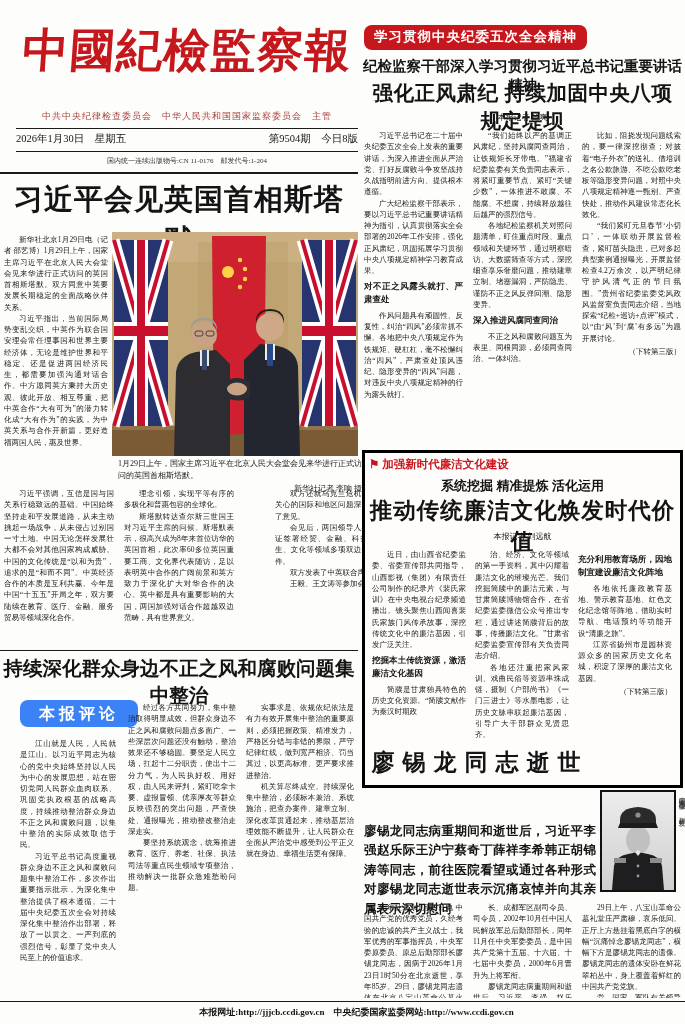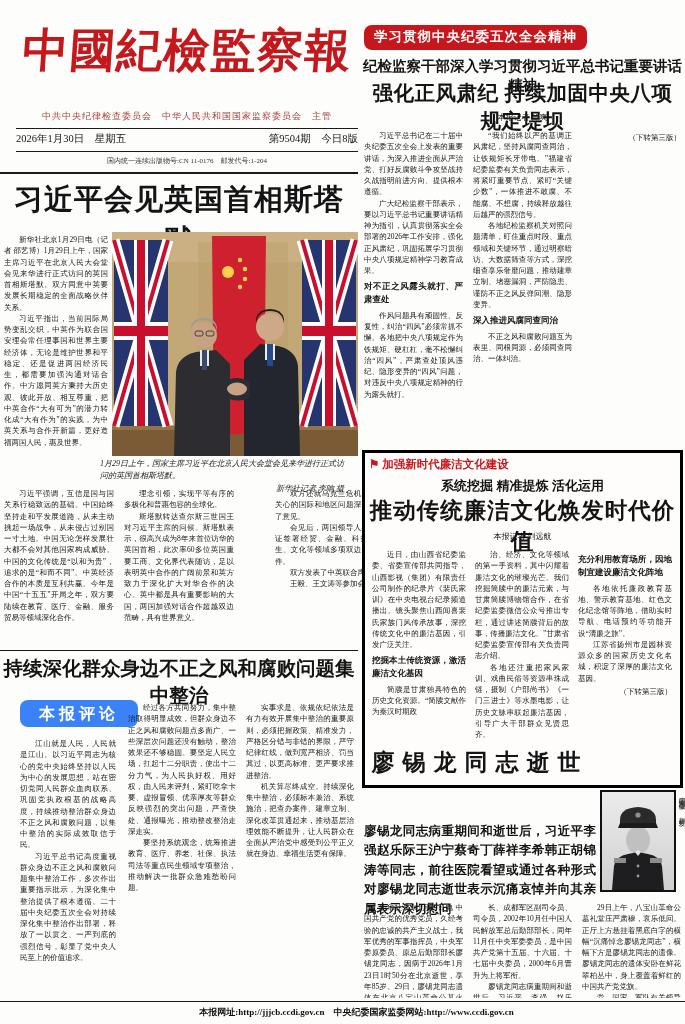--- a/index.html
+++ b/index.html
@@ -21,21 +21,21 @@
   .byline{position:absolute;text-align:center;font-size:8px;color:#222;}
   .continued{text-align:right;font-size:7.5px;margin-top:2px;}
   
   #tr-badge{left:364px;top:25px;background:#c8161d;color:#fff;font-weight:bold;font-size:13.5px;
      padding:3px 10px 4px;letter-spacing:1px;}
   #tr-kicker{left:362px;top:57px;width:321px;text-align:center;font-weight:bold;font-size:14.5px;}
   #tr-headline{left:362px;top:79px;width:321px;text-align:center;font-weight:bold;font-size:20.5px;letter-spacing:0.5px;}
   
   #lead-headline{left:0;top:180px;width:358px;text-align:center;font-weight:bold;font-size:29px;letter-spacing:1px;}
   #lead-photo{left:112px;top:232px;width:246px;height:224px;}
-  #lead-caption{left:100px;top:458px;width:244px;font-size:8px;line-height:1.55;color:#222;font-style:italic;}
+  #lead-caption{left:118px;top:458px;width:244px;font-size:8px;line-height:1.55;color:#222;}
   #lead-caption .credit{text-align:right;}
   
   #cm-headline{left:0;top:655px;width:358px;text-align:center;font-weight:bold;font-size:19.5px;}
   #cm-label{left:20px;top:700px;width:118px;height:27px;background:#3b82f6;color:#fff;font-weight:bold;
      font-size:16px;text-align:center;line-height:27px;letter-spacing:4px;}
   
   #cu-box{left:362px;top:450px;width:315px;height:332px;border:3px solid #000000;background:#fffdfb;}
   #cu-tag{position:absolute;left:4px;top:4px;font-size:11.5px;color:#c8161d;font-weight:bold;}
   #cu-subtitle{position:absolute;left:0;top:24px;width:100%;text-align:center;font-weight:bold;font-size:13px;}
   #cu-headline{position:absolute;left:0;top:42px;width:100%;text-align:center;font-weight:bold;font-size:22.5px;letter-spacing:1px;}
@@ -82,20 +82,24 @@
     <div>
         <p>“我们始终以严的基调正风肃纪，坚持风腐同查同治，让铁规矩长牙带电。”福建省纪委监委有关负责同志表示，将紧盯重要节点、紧盯“关键少数”，一体推进不敢腐、不能腐、不想腐，持续释放越往后越严的强烈信号。</p>
         <p>各地纪检监察机关对照问题清单，盯住重点时段、重点领域和关键环节，通过明察暗访、大数据筛查等方式，深挖细查享乐奢靡问题，推动建章立制、堵塞漏洞，严防隐患、谨防不正之风反弹回潮、隐形变异。</p>
       </div>
     <div class="colsub">深入推进风腐同查同治</div>
     <div>
         <p>不正之风和腐败问题互为表里、同根同源，必须同查同治、一体纠治。</p>
       </div>
   </div>
   <div class="col" style="left:582px;top:130px;width:99px;height:315px;">
+    <div>
+        <p>比如，阻挠发现问题线索的，要一律深挖彻查；对披着“电子外衣”的送礼、借培训之名公款旅游、不吃公款吃老板等隐形变异问题，对照中央八项规定精神逐一甄别、严查快处，推动作风建设常态化长效化。</p>
+        <p>“我们紧盯元旦春节‘小切口’，一体联动开展监督检查，紧盯苗头隐患，已对多起典型案例通报曝光，开展监督检查4.2万余次，以严明纪律守护风清气正的节日氛围。”贵州省纪委监委党风政风监督室负责同志介绍，当地探索“纪检+巡访+点评”模式，以“由‘风’到‘腐’有多远”为题开展讨论。</p>
+      </div>
     <div class="continued">（下转第三版）</div>
   </div>
 
   <div class="abs sans" id="lead-headline">习近平会见英国首相斯塔默</div>
   <div class="col" style="left:4px;top:234px;width:104px;height:248px;">
     <div>
         <p>新华社北京1月29日电（记者 邵艺博）1月29日上午，国家主席习近平在北京人民大会堂会见来华进行正式访问的英国首相斯塔默。双方同意中英要发展长期稳定的全面战略伙伴关系。</p>
         <p>习近平指出，当前国际局势变乱交织，中英作为联合国安理会常任理事国和世界主要经济体，无论是维护世界和平稳定、还是促进两国经济民生，都需要加强沟通对话合作。中方愿同英方秉持大历史观、彼此开放、相互尊重，把中英合作“大有可为”的潜力转化成“大有作为”的实践，为中英关系与合作开新篇，更好造福两国人民，惠及世界。</p>
       </div>
   </div>

